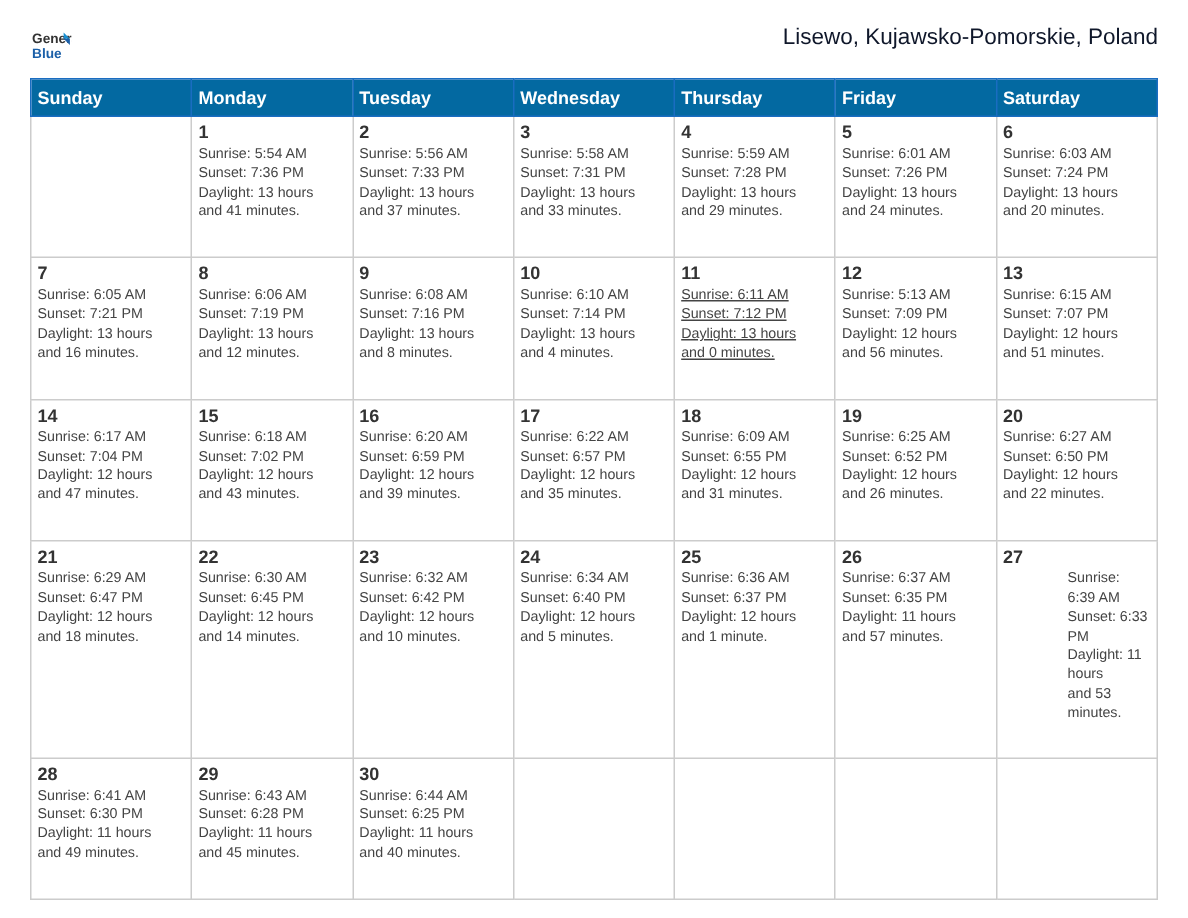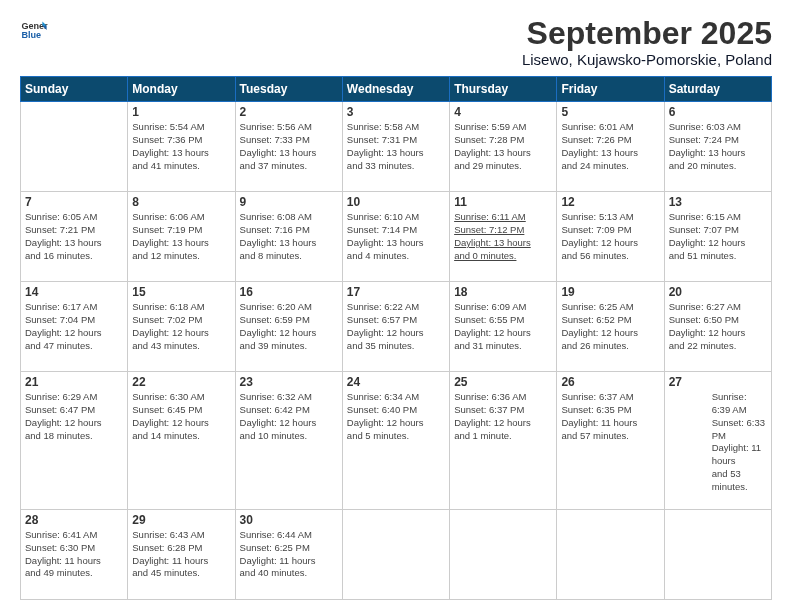--- a/index.html
+++ b/index.html
@@ -46,21 +46,21 @@
       color: #0f172a;
     }
     .calendar {
       flex: 1;
       border: 1px solid #ccc;
       border-collapse: collapse;
       width: 100%;
       table-layout: fixed;
     }
     .calendar th {
-      background: #0c4a6e;
+      background: #0369a1;
       color: #fff;
       font-size: 12px;
       font-weight: bold;
       padding: 5px 4px;
       text-align: left;
       border: 1px solid #1a6dc1;
     }
     .calendar td {
       border: 1px solid #ccc;
       vertical-align: top;
@@ -88,21 +88,20 @@
   <div class="header">
     <div class="logo">
       <svg class="logo-icon" viewBox="0 0 40 40">
         <text x="2" y="18" font-size="13" font-weight="bold" fill="#333" font-family="Arial">General</text>
         <text x="2" y="32" font-size="13" font-weight="bold" fill="#1a5fa8" font-family="Arial">Blue</text>
         <polygon points="32,8 38,14 32,14" fill="#1a8fd1"></polygon>
         <polygon points="32,14 38,14 38,20" fill="#1a5fa8"></polygon>
       </svg>
     </div>
     <div class="title-block">
-      <div class="month-title">September 2025</div>
       <div class="location">Lisewo, Kujawsko-Pomorskie, Poland</div>
     </div>
   </div>
 
   <table class="calendar">
     <thead>
       <tr>
         <th>Sunday</th>
         <th>Monday</th>
         <th>Tuesday</th>

